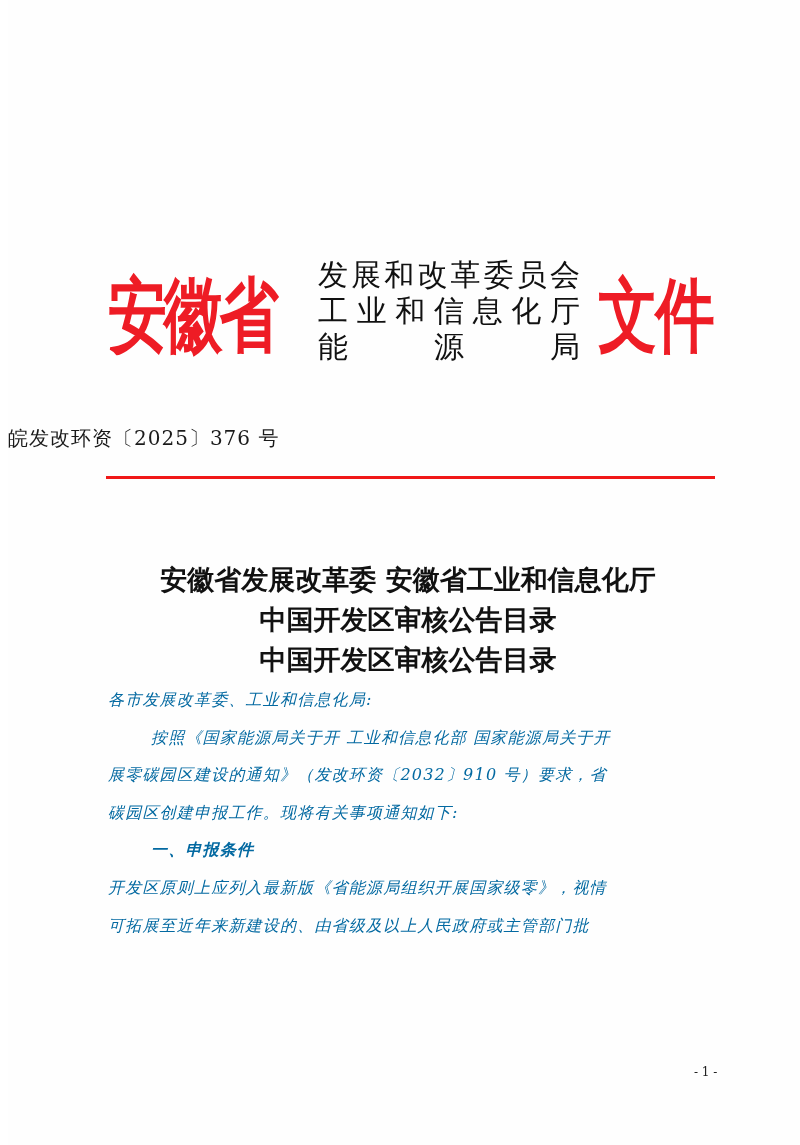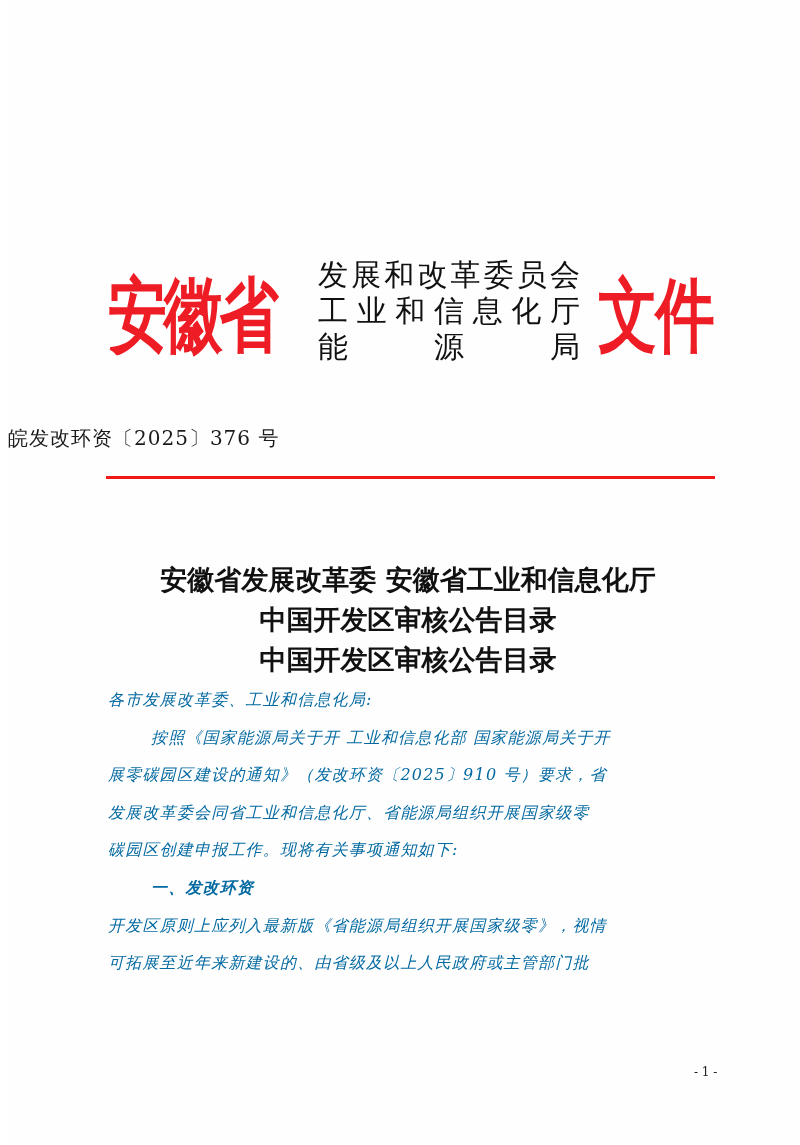--- a/index.html
+++ b/index.html
@@ -69,22 +69,21 @@
 
   <div class="title">
     <div>安徽省发展改革委  安徽省工业和信息化厅</div>
     <div>中国开发区审核公告目录</div>
     <div>中国开发区审核公告目录</div>
   </div>
 
   <div class="body">
     <div class="line">各市发展改革委、工业和信息化局:</div>
     <div class="line indent">按照《国家能源局关于开  工业和信息化部  国家能源局关于开</div>
-    <div class="line">展零碳园区建设的通知》（发改环资〔2025〕910 号）要求，省</div>
-    <div class="line">发展改革委会同省工业和信息化厅、省能源局组织开展国家级零</div>
+    <div class="line">展零碳园区建设的通知》（发改环资〔2032〕910 号）要求，省</div>
     <div class="line">碳园区创建申报工作。现将有关事项通知如下:</div>
-    <div class="line heading">一、发改环资</div>
+    <div class="line heading">一、申报条件</div>
     <div class="line">开发区原则上应列入最新版《省能源局组织开展国家级零》，视情</div>
     <div class="line">可拓展至近年来新建设的、由省级及以上人民政府或主管部门批</div>
   </div>
 
   <div class="page-number">- 1 -</div>
 </div>
 
 </body></html>

